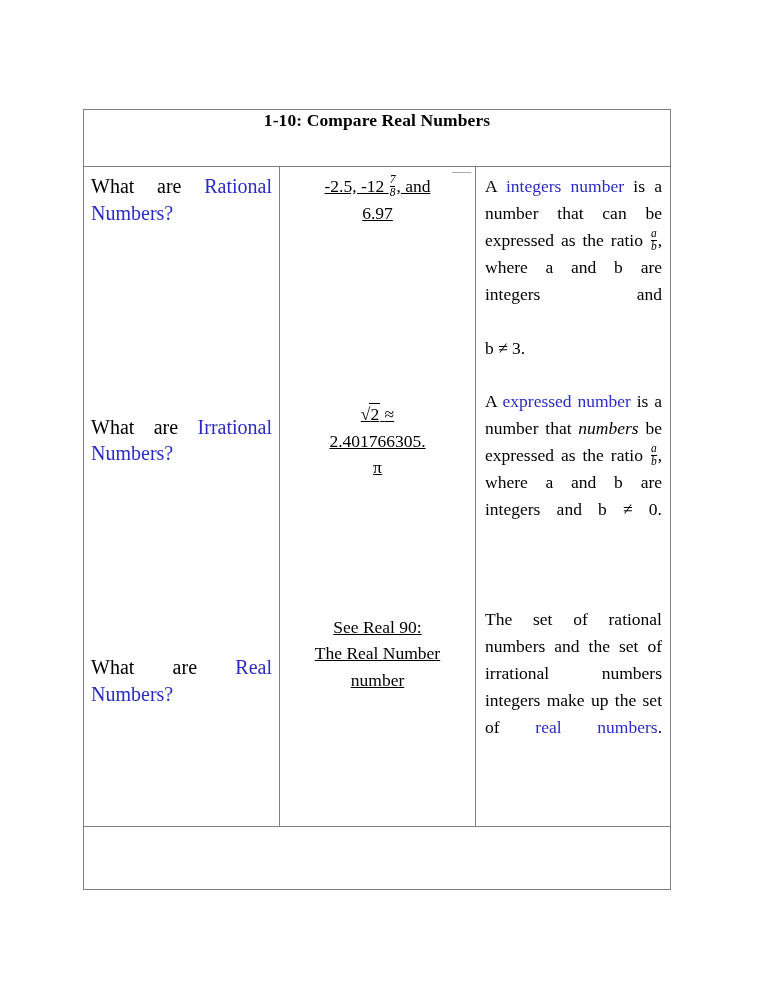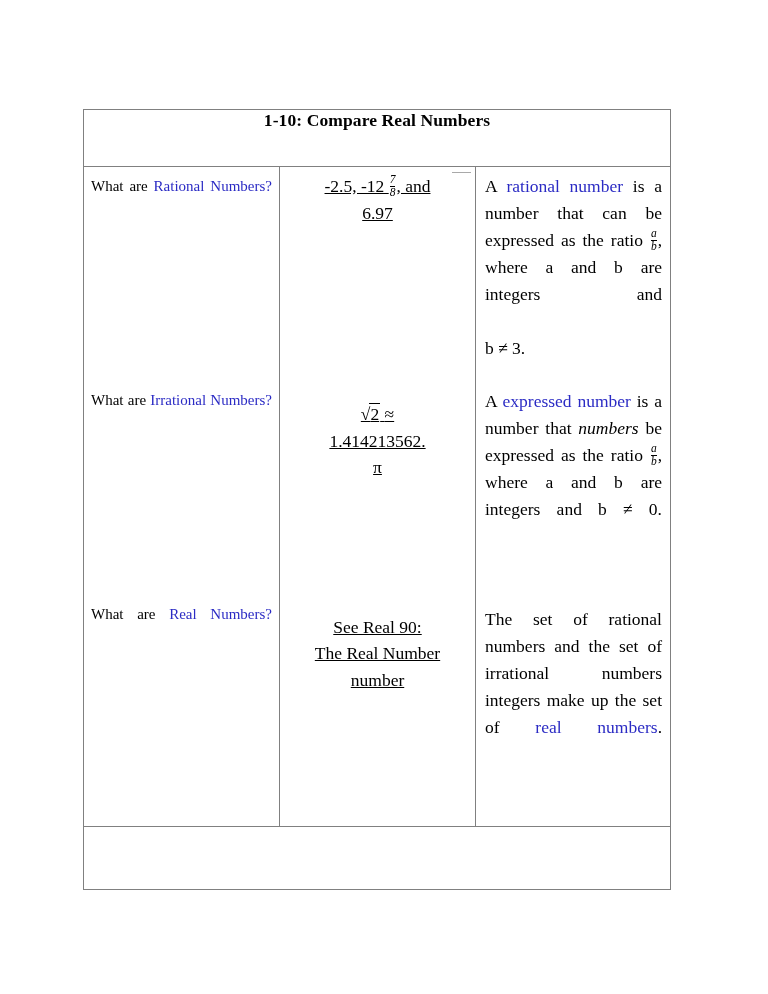--- a/index.html
+++ b/index.html
@@ -55,21 +55,21 @@
   .col-ex  { width: 196px; }
   .col-def { width: 195px; }
 
   .cell-pad-q   { padding: 6px 7px 8px 7px; }
   .cell-pad-ex  { padding: 6px 8px 8px 8px; text-decoration: underline; }
   .cell-pad-def { padding: 6px 8px 8px 9px; }
 
   .content-row td { height: 659px; }
 
   .q-block {
-    font-size: 15px;
+    font-size: 20px;
     line-height: 26.5px;
     text-align: justify;
     text-justify: inter-word;
   }
   .q-block .justify-filler {
     display: inline-block;
     width: 100%;
     height: 0;
   }
 
@@ -187,40 +187,40 @@
           <div class="ex-block">
             <span>-2.5, -12 </span><span class="frac"><span class="num">7</span><span class="den">8</span></span><span>, and</span><br>
             <span>6.97</span>
           </div>
 
           <div class="gap" style="height:175px"></div>
 
           <div class="ex-block">
             <span class="radical"><span>√</span><span class="rad-body">2</span></span>
             <span>≈</span><br>
-            <span>1.414213562.</span><br>
+            <span>2.401766305.</span><br>
             <span>π</span>
           </div>
 
           <div class="gap" style="height:133px"></div>
 
           <div class="ex-block">
             <span>See Real 90:</span><br>
             <span>The Real Number</span><br>
             <span>number</span>
           </div>
 
         </div>
       </td>
 
       <td>
         <div class="cell-pad-def">
 
           <div class="def-block">
-            <span>A </span><span class="blue">rational number</span><span> is a number that can be expressed as the ratio </span><span class="frac"><span class="num">a</span><span class="den">b</span></span><span>, where a and b are integers and</span>
+            <span>A </span><span class="blue">integers number</span><span> is a number that can be expressed as the ratio </span><span class="frac"><span class="num">a</span><span class="den">b</span></span><span>, where a and b are integers and</span>
             <span class="justify-filler"></span>
           </div>
           <div class="def-block" style="text-align:left">
             <span>b ≠ 3.</span>
           </div>
 
           <div class="gap" style="height:26px"></div>
 
           <div class="def-block">
             <span>A </span><span class="blue">expressed number</span><span> is a number that </span><span class="ital">numbers</span><span> be expressed as the ratio </span><span class="frac"><span class="num">a</span><span class="den">b</span></span><span>, where a and b are integers and b ≠ 0.</span>

